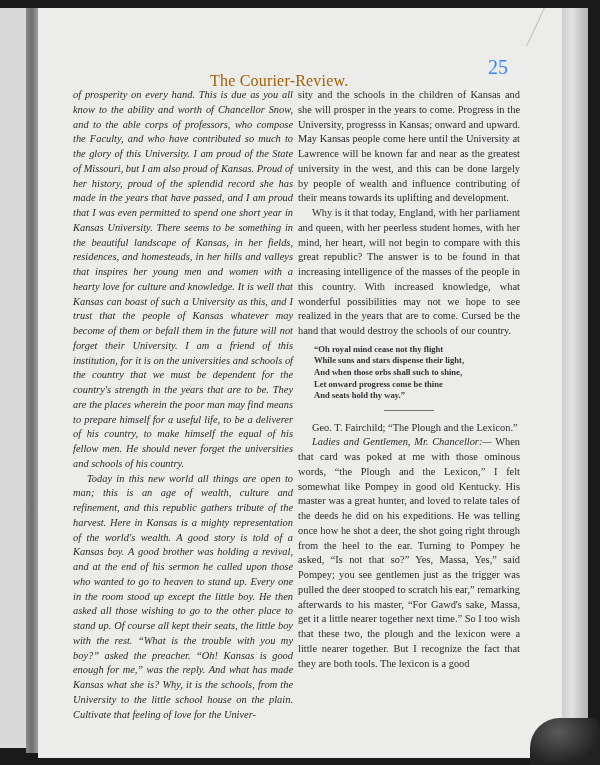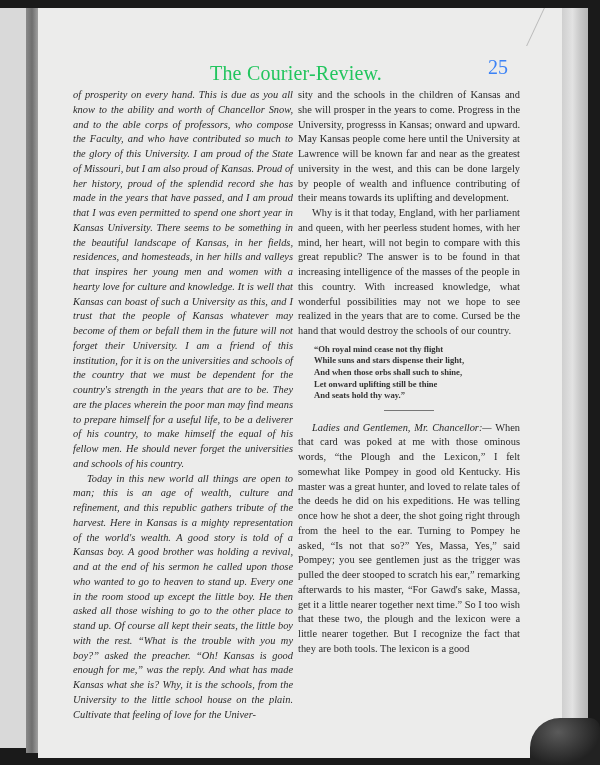--- a/index.html
+++ b/index.html
@@ -32,21 +32,21 @@
   }
   .thumb {
     position:absolute; left:530px; top:718px; width:70px; height:47px;
     background:radial-gradient(ellipse at 40% 30%,#5a5a5a,#222 70%);
     border-radius:30px 10px 0 0;
   }
   .header {
     position:absolute; top:56px; left:38px; width:528px; height:30px;
   }
   .running-title {
-    position:absolute; left:172px; top:6px; font-size:20px; color:#22c55e;
+    position:absolute; left:172px; top:16px; font-size:16px; color:#a16207;
     letter-spacing:.2px;
   }
   .page-number {
     position:absolute; left:450px; top:0; font-size:20px; color:#3b82f6;
   }
   .col {
     position:absolute; top:88px; width:220px;
     font-size:10.4px; line-height:14.75px; color:#2a2a2a;
     text-align:justify;
   }
@@ -82,20 +82,21 @@
   <p class="indent">Today in this new world all things are open to man; this is an age of wealth, culture and refinement, and this republic gathers tribute of the harvest. Here in Kansas is a mighty representation of the world's wealth. A good story is told of a Kansas boy. A good brother was holding a revival, and at the end of his sermon he called upon those who wanted to go to heaven to stand up. Every one in the room stood up except the little boy. He then asked all those wishing to go to the other place to stand up. Of course all kept their seats, the little boy with the rest. “What is the trouble with you my boy?” asked the preacher. “Oh! Kansas is good enough for me,” was the reply. And what has made Kansas what she is? Why, it is the schools, from the University to the little school house on the plain. Cultivate that feeling of love for the Univer-</p>
 </div>
 
 <div class="col col-right">
   <p>sity and the schools in the children of Kansas and she will prosper in the years to come. Progress in the University, progresss in Kansas; onward and upward. May Kansas people come here until the University at Lawrence will be known far and near as the greatest university in the west, and this can be done largely by people of wealth and influence contributing of their means towards its uplifting and development.</p>
   <p class="indent">Why is it that today, England, with her parliament and queen, with her peerless student homes, with her mind, her heart, will not begin to compare with this great republic? The answer is to be found in that increasing intelligence of the masses of the people in this country. With increased knowledge, what wonderful possibilities may not we hope to see realized in the years that are to come. Cursed be the hand that would destroy the schools of our country.</p>
   <div class="poem">
     <div>“Oh royal mind cease not thy flight</div>
     <div>While suns and stars dispense their light,</div>
     <div>And when those orbs shall such to shine,</div>
-    <div>Let onward uplifting still be thine</div>
+    <div>Let onward progress come be thine</div>
     <div>And seats hold thy way.”</div>
   </div>
   <div class="rule"></div>
+  <p class="indent">Geo. T. Fairchild; “The Plough and the Lexicon.”</p>
   <p class="indent"><span class="ital">Ladies and Gentlemen, Mr. Chancellor:—</span> <span>When that card was poked at me with those ominous words, “the Plough and the Lexicon,” I felt somewhat like Pompey in good old Kentucky. His master was a great hunter, and loved to relate tales of the deeds he did on his expeditions. He was telling once how he shot a deer, the shot going right through from the heel to the ear. Turning to Pompey he asked, “Is not that so?” Yes, Massa, Yes,” said Pompey; you see gentlemen just as the trigger was pulled the deer stooped to scratch his ear,” remarking afterwards to his master, “For Gawd's sake, Massa, get it a little nearer together next time.” So I too wish that these two, the plough and the lexicon were a little nearer together. But I recognize the fact that they are both tools. The lexicon is a good</span></p>
 </div>
 
 <div class="thumb"></div>
 
 </body></html>

